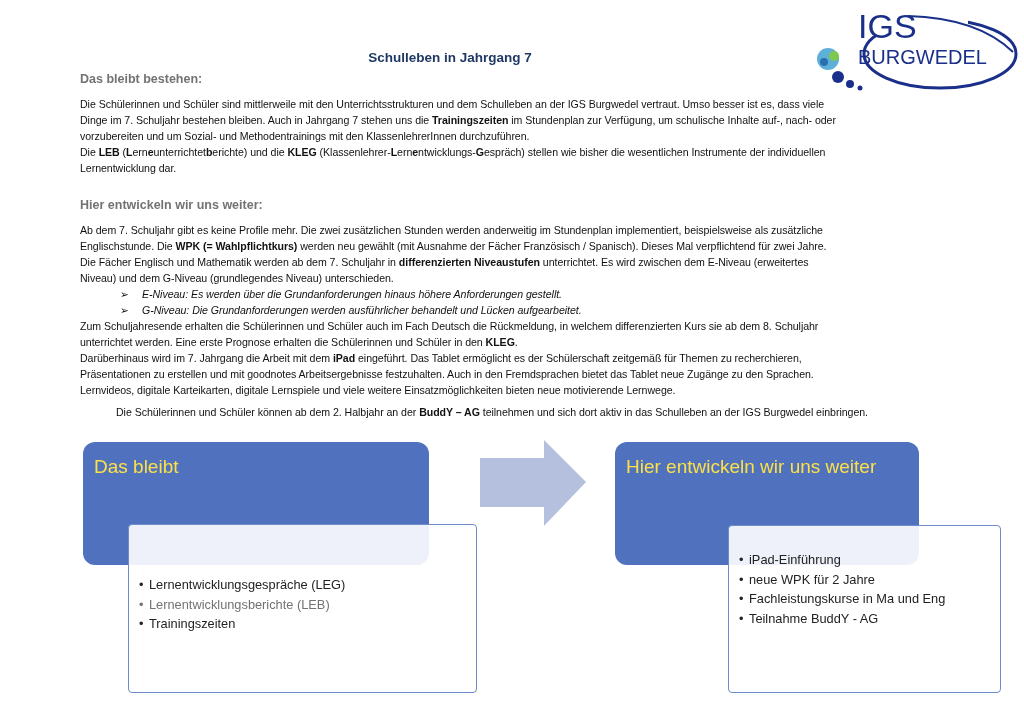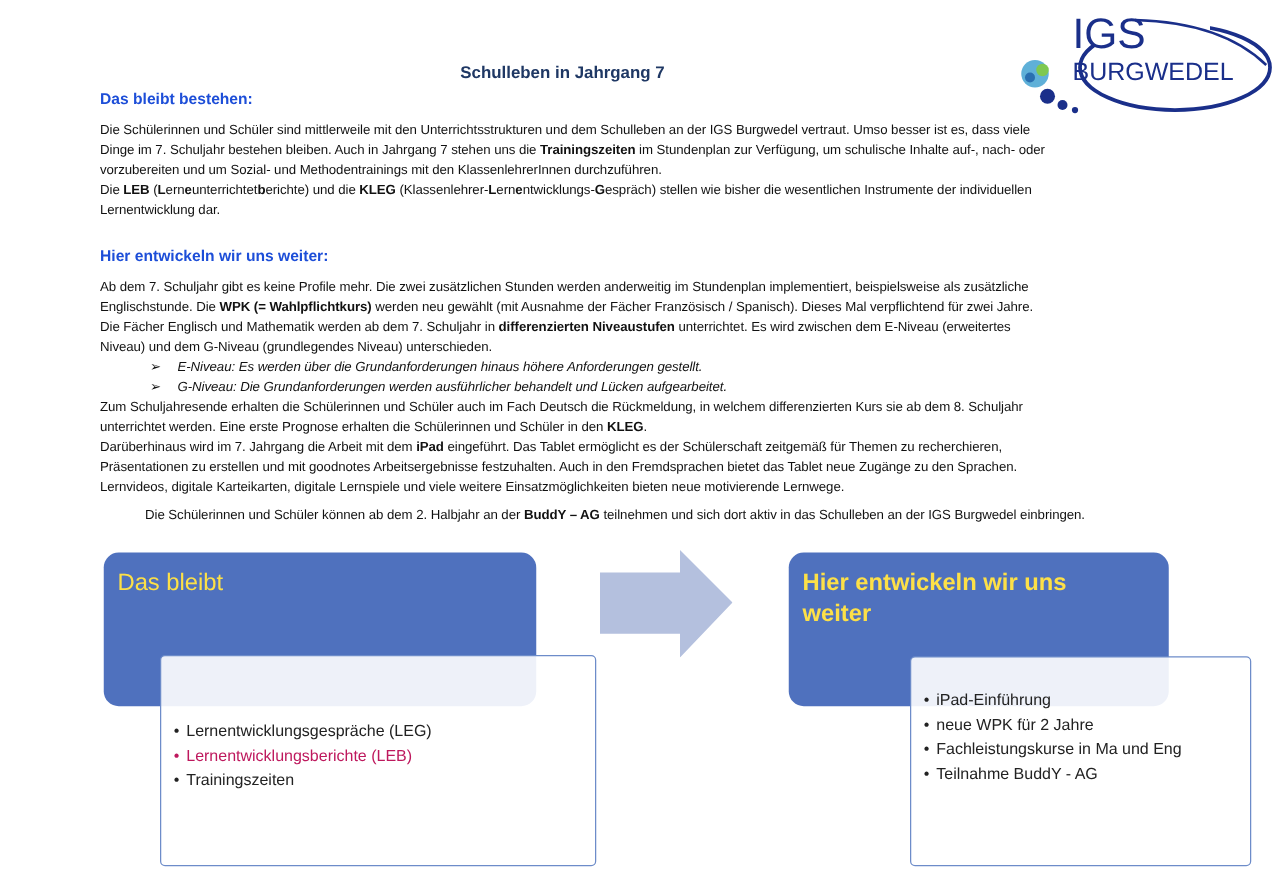--- a/index.html
+++ b/index.html
@@ -1,37 +1,37 @@
 <!DOCTYPE html>
 <html><head>
 <meta charset="utf-8">
 <style>
   html, body { margin:0; padding:0; background:#ffffff; }
   body { width:1024px; height:708px; position:relative; overflow:hidden;
          font-family:"Liberation Sans", "DejaVu Sans", sans-serif; color:#111; }
   .title { position:absolute; left:330px; top:50px; width:240px; text-align:center;
            font-size:13.5px; font-weight:bold; color:#1f3864; }
-  .h2 { position:absolute; left:80px; font-size:12.5px; font-weight:bold; color:#1d4ed8; }
+  .h2 { position:absolute; left:80px; font-size:12.5px; font-weight:bold; color:#737373; }
   .para { position:absolute; left:80px; width:880px; font-size:10.6px; line-height:16px; letter-spacing:-0.05px; }
   .para b { font-weight:bold; }
   .line { display:block; white-space:nowrap; }
   .bullet { display:block; padding-left:40px; font-style:italic; white-space:nowrap; }
   .bullet .arr { display:inline-block; width:22px; font-style:normal; }
 
   
   .logo { position:absolute; left:808px; top:4px; width:210px; height:90px; }
 
   
   .dark { position:absolute; background:#4f71be; border-radius:12px; color:#fde047; }
   .dark .lbl { font-size:19px; padding:12px 0 0 11px; line-height:25px; }
   .light { position:absolute; background:rgba(255,255,255,0.9); border:1.5px solid #6d8cc9; border-radius:4px; }
   .light ul { list-style:none; margin:0; padding:0; font-size:12.8px; line-height:19.5px; color:#222; }
   .light li { position:relative; padding-left:10px; }
   .light li::before { content:"•"; position:absolute; left:0; }
-  .light li.bold { color:#be185d; }
+  .light li.bold { color:#737373; }
   .arrow { position:absolute; left:480px; top:440px; width:106px; height:86px; }
 </style>
 </head>
 <body>
 
 <svg class="logo" viewBox="0 0 210 90">
   <ellipse cx="132" cy="50" rx="76" ry="34" fill="none" stroke="#1a2f8a" stroke-width="3"></ellipse>
   <rect x="40" y="2" width="120" height="30" fill="#fff"></rect>
   <path d="M100 12 Q170 14 205 48" fill="none" stroke="#1a2f8a" stroke-width="2"></path>
   <text x="50" y="34" font-family="Liberation Sans, sans-serif" font-size="34" fill="#1a2f8a">IGS</text>
@@ -79,21 +79,21 @@
     <li>Lernentwicklungsgespräche (LEG)</li>
     <li class="bold">Lernentwicklungsberichte (LEB)</li>
     <li>Trainingszeiten</li>
   </ul>
 </div>
 
 <svg class="arrow" viewBox="0 0 106 86">
   <polygon points="0,18 64,18 64,0 106,42 64,86 64,67 0,67" fill="#b4c0de"></polygon>
 </svg>
 
-<div class="dark" style="left:631px; top:442px; width:304px; height:123px;font-weight:bold;">
+<div class="dark" style="left:615px; top:442px; width:304px; height:123px;">
   <div class="lbl" style="width:260px;">Hier entwickeln wir uns weiter</div>
 </div>
 <div class="light" style="left:728px; top:525px; width:271px; height:166px;">
   <ul style="margin-top:24px; margin-left:10px; margin-right:6px;">
     <li>iPad-Einführung</li>
     <li>neue WPK für 2 Jahre</li>
     <li>Fachleistungskurse in Ma und Eng</li>
     <li>Teilnahme BuddY - AG</li>
   </ul>
 </div>

